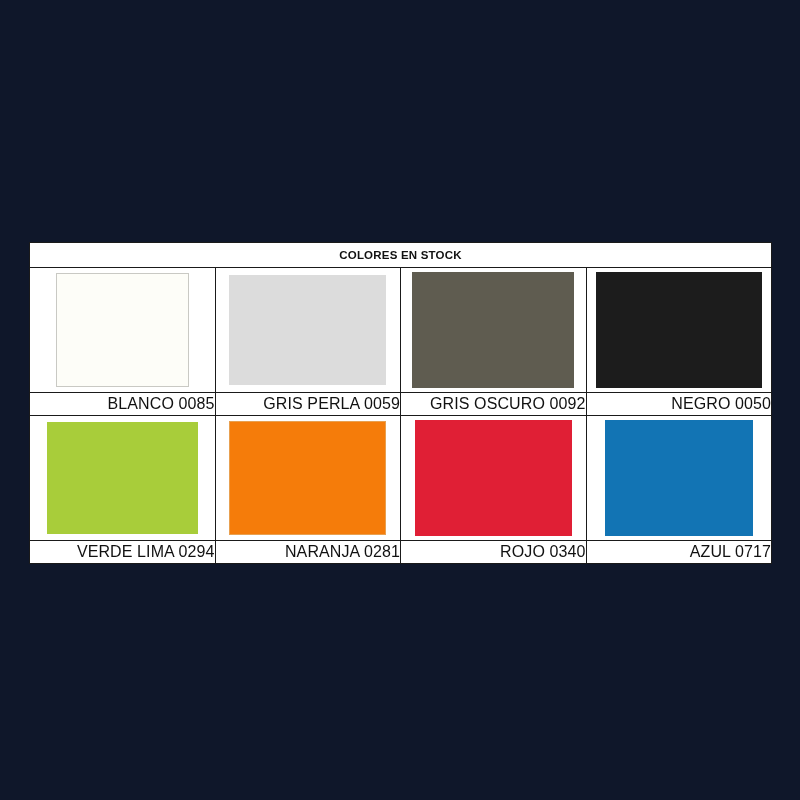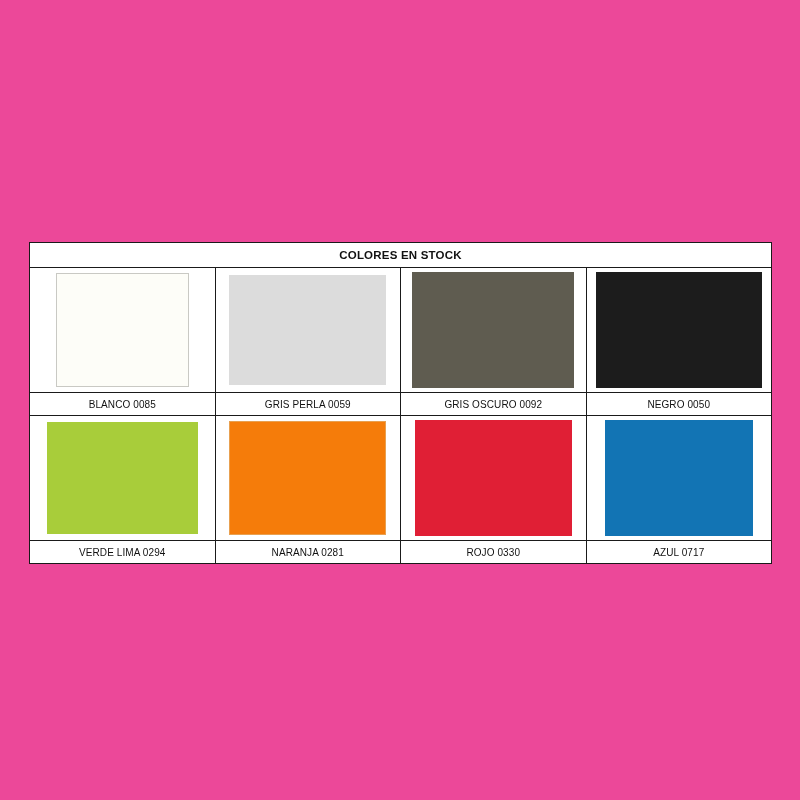--- a/index.html
+++ b/index.html
@@ -11,21 +11,21 @@
     width: 800px;
     height: 800px;
     font-family: "Liberation Sans", sans-serif;
     -webkit-font-smoothing: antialiased;
   }
 
   .canvas {
     position: relative;
     width: 800px;
     height: 800px;
-    background: #ec4899;
+    background: #0f172a;
     overflow: hidden;
   }
 
   
   .stock-table {
     position: absolute;
     left: 29px;
     top: 242px;
     width: 743px;
     border-collapse: collapse;
@@ -64,24 +64,24 @@
     box-sizing: border-box;
   }
   .swatch {
     box-sizing: border-box;
     display: block;
   }
 
   
   .label-cell {
     height: 22px;
-    font-size: 10px;
+    font-size: 16px;
     color: #111111;
     padding-left: 5px;
-    text-align: center;
+    text-align: right;
     white-space: nowrap;
     letter-spacing: 0.1px;
   }
 </style>
 </head>
 <body>
 
 <div class="canvas">
 
   <table class="stock-table">
@@ -140,20 +140,20 @@
       <td class="swatch-cell">
         <div class="swatch-inner">
           <span class="swatch" style="background: rgb(18, 116, 180); border: 1px solid rgb(18, 116, 180); width: 80%; height: 94%;"></span>
         </div>
       </td>
     </tr>
 
     <tr>
       <td class="label-cell">VERDE LIMA 0294</td>
       <td class="label-cell">NARANJA 0281</td>
-      <td class="label-cell">ROJO 0330</td>
+      <td class="label-cell">ROJO 0340</td>
       <td class="label-cell">AZUL 0717</td>
     </tr>
 
   </tbody>
     </table>
 
 </div>
 
 </body></html>

